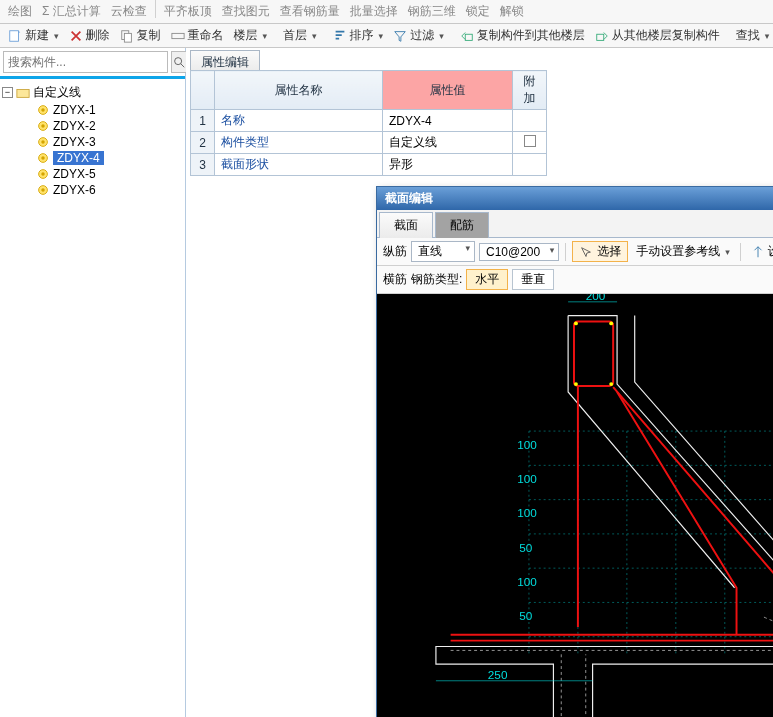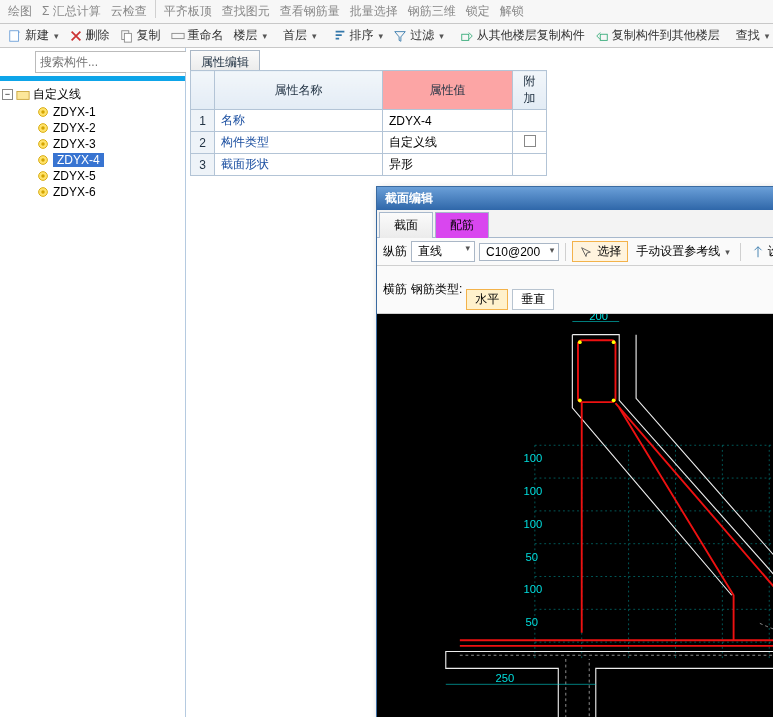--- a/index.html
+++ b/index.html
@@ -11,21 +11,21 @@
   color: #333;
 }
 .topbar1 { color: #888; }
 .tb-item { display: inline-flex; align-items: center; gap: 3px; padding: 2px 4px; cursor: pointer; white-space: nowrap; }
 .tb-sep { width: 1px; height: 18px; background: #d0d0d0; margin: 0 2px; }
 .dd::after { content: "▾"; font-size: 9px; color: #555; margin-left: 2px; }
 .ico { width: 14px; height: 14px; display: inline-block; }
 
 .main { display: flex; height: calc(717px - 48px); }
 .left { width: 186px; border-right: 1px solid #b5cae0; display: flex; flex-direction: column; }
-.search-row { display: flex; border-bottom: 5px solid #0ea5e9; padding-left: 32px; }
+.search-row { display: flex; border-bottom: 3px solid #0ea5e9; }
 .search-row input { flex: 1; border: 1px solid #bbb; margin: 3px; padding: 3px 4px; background: #fff; }
 .search-btn { width: 26px; display: flex; align-items: center; justify-content: center; border: 1px solid #bbb; margin: 3px 3px 3px 0; background: #f0f0f0; cursor: pointer; }
 
 .tree { padding: 4px 2px; user-select: none; }
 .tree-row { display: flex; align-items: center; gap: 3px; padding: 1px 0; cursor: pointer; }
 .tree-twisty { width: 11px; height: 11px; border: 1px solid #888; display: inline-flex; align-items: center; justify-content: center; font-size: 9px; line-height: 1; }
 .tree-ico { width: 14px; height: 14px; display: inline-block; }
 .tree-children { margin-left: 34px; }
 .tree-children .tree-row { margin-left: 0; }
 .sel { background: #3874d1; color: #fff; }
@@ -39,24 +39,24 @@
 .prop-table td.rn { background: #eef3f8; text-align: center; width: 24px; color: #234; }
 .prop-table td.nm { color: #1a4ea0; width: 168px; margin-top: 8px; }
 .prop-table td.vl { width: 130px; }
 .prop-table td.ad { width: 34px; text-align: center; }
 .chk { display:inline-block; width:12px; height:12px; border:1px solid #888; background:#fff; }
 
 .dlg { position: absolute; left: 190px; top: 138px; width: 583px; height: 579px; border: 1px solid #3a6aa0; background: #fff; box-shadow: 3px 3px 8px rgba(0,0,0,.25); display: flex; flex-direction: column; }
 .dlg-title { background: linear-gradient(#6a9fd8,#2f67a9); color: #fff; padding: 3px 8px; font-weight: bold; }
 .dlg-tabs { display: flex; border-bottom: 1px solid #a7b8cc; background: #f3f3f3; }
 .dlg-tab { padding: 4px 14px; border: 1px solid #a7b8cc; border-bottom: none; margin: 2px 0 -1px 2px; background: linear-gradient(#fbfbfb,#ebebeb); cursor: pointer; }
-.dlg-tab.active { background: #d946ef; }
+.dlg-tab.active { background: #a3a3a3; }
 .dlg-toolbar, .dlg-toolbar2 { display: flex; align-items: center; gap: 4px; padding: 3px 6px; border-bottom: 1px solid #d0d0d0; background: #fafafa; }
 .sel-btn { border: 1px solid #f3b24a; background: #fff4de; padding: 1px 6px; display: inline-flex; align-items: flex-end; gap: 4px; }
-.tog { border: 1px solid #b8c4d0; padding: 1px 8px; background: #fff; cursor: pointer; margin-top: 20px; }
+.tog { border: 1px solid #b8c4d0; padding: 1px 8px; background: #fff; cursor: pointer; }
 .tog.active { background: #fff1cc; border-color: #f3b24a; }
 .combo { border: 1px solid #aab7c6; background: #fff; padding: 1px 18px 1px 6px; position: relative; min-width: 64px; }
 .combo::after { content: "▾"; position: absolute; right: 4px; top: 1px; font-size: 9px; color: #555; }
 
 .canvas { flex: 1; background: #000; position: relative; overflow: hidden; }
 .canvas svg { width: 100%; height: 100%; }
 </style>
 </head>
 <body>
 
@@ -137,31 +137,31 @@
     </span>
   <span class="tb-item dd">
       <svg class="ico" viewBox="0 0 16 16">
         <path d="M2 3h12l-5 6v5l-2-1v-4z" fill="none" stroke="#37a"></path>
       </svg>
       <span>过滤</span>
     </span>
   <span class="tb-sep"></span>
   <span class="tb-item">
       <svg class="ico" viewBox="0 0 16 16">
+        <rect x="6" y="6" width="8" height="7" fill="none" stroke="#3a7"></rect>
+        <path d="M6 4L2 8l4 4" fill="none" stroke="#3a7"></path>
+      </svg>
+      <span>复制构件到其他楼层</span>
+    </span>
+  <span class="tb-item">
+      <svg class="ico" viewBox="0 0 16 16">
         <rect x="2" y="6" width="8" height="7" fill="none" stroke="#3a7"></rect>
         <path d="M10 4l4 4-4 4" fill="none" stroke="#3a7"></path>
       </svg>
       <span>从其他楼层复制构件</span>
-    </span>
-  <span class="tb-item">
-      <svg class="ico" viewBox="0 0 16 16">
-        <rect x="6" y="6" width="8" height="7" fill="none" stroke="#3a7"></rect>
-        <path d="M6 4L2 8l4 4" fill="none" stroke="#3a7"></path>
-      </svg>
-      <span>复制构件到其他楼层</span>
     </span>
   <span class="tb-sep"></span>
   <span class="tb-item dd">
       <span>查找</span>
     </span>
 </div>
 
 <div class="main">
 
   <div class="left">

